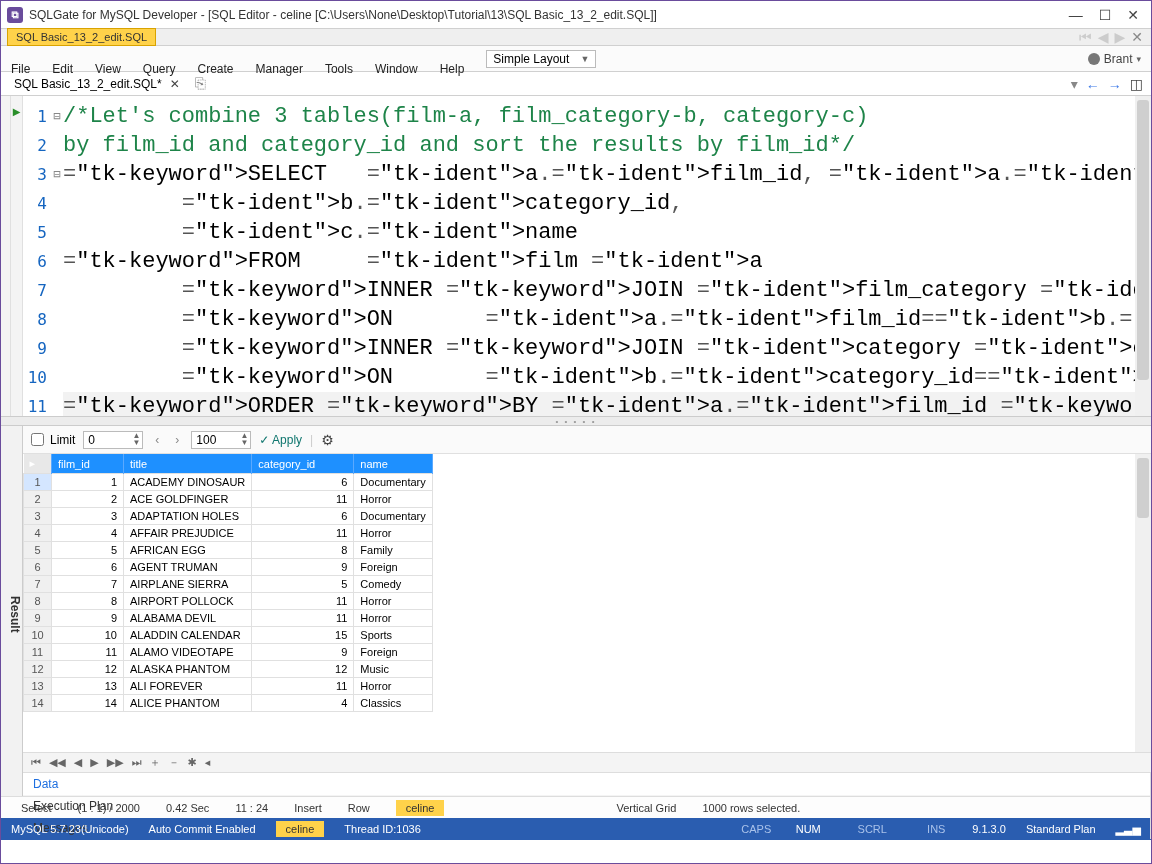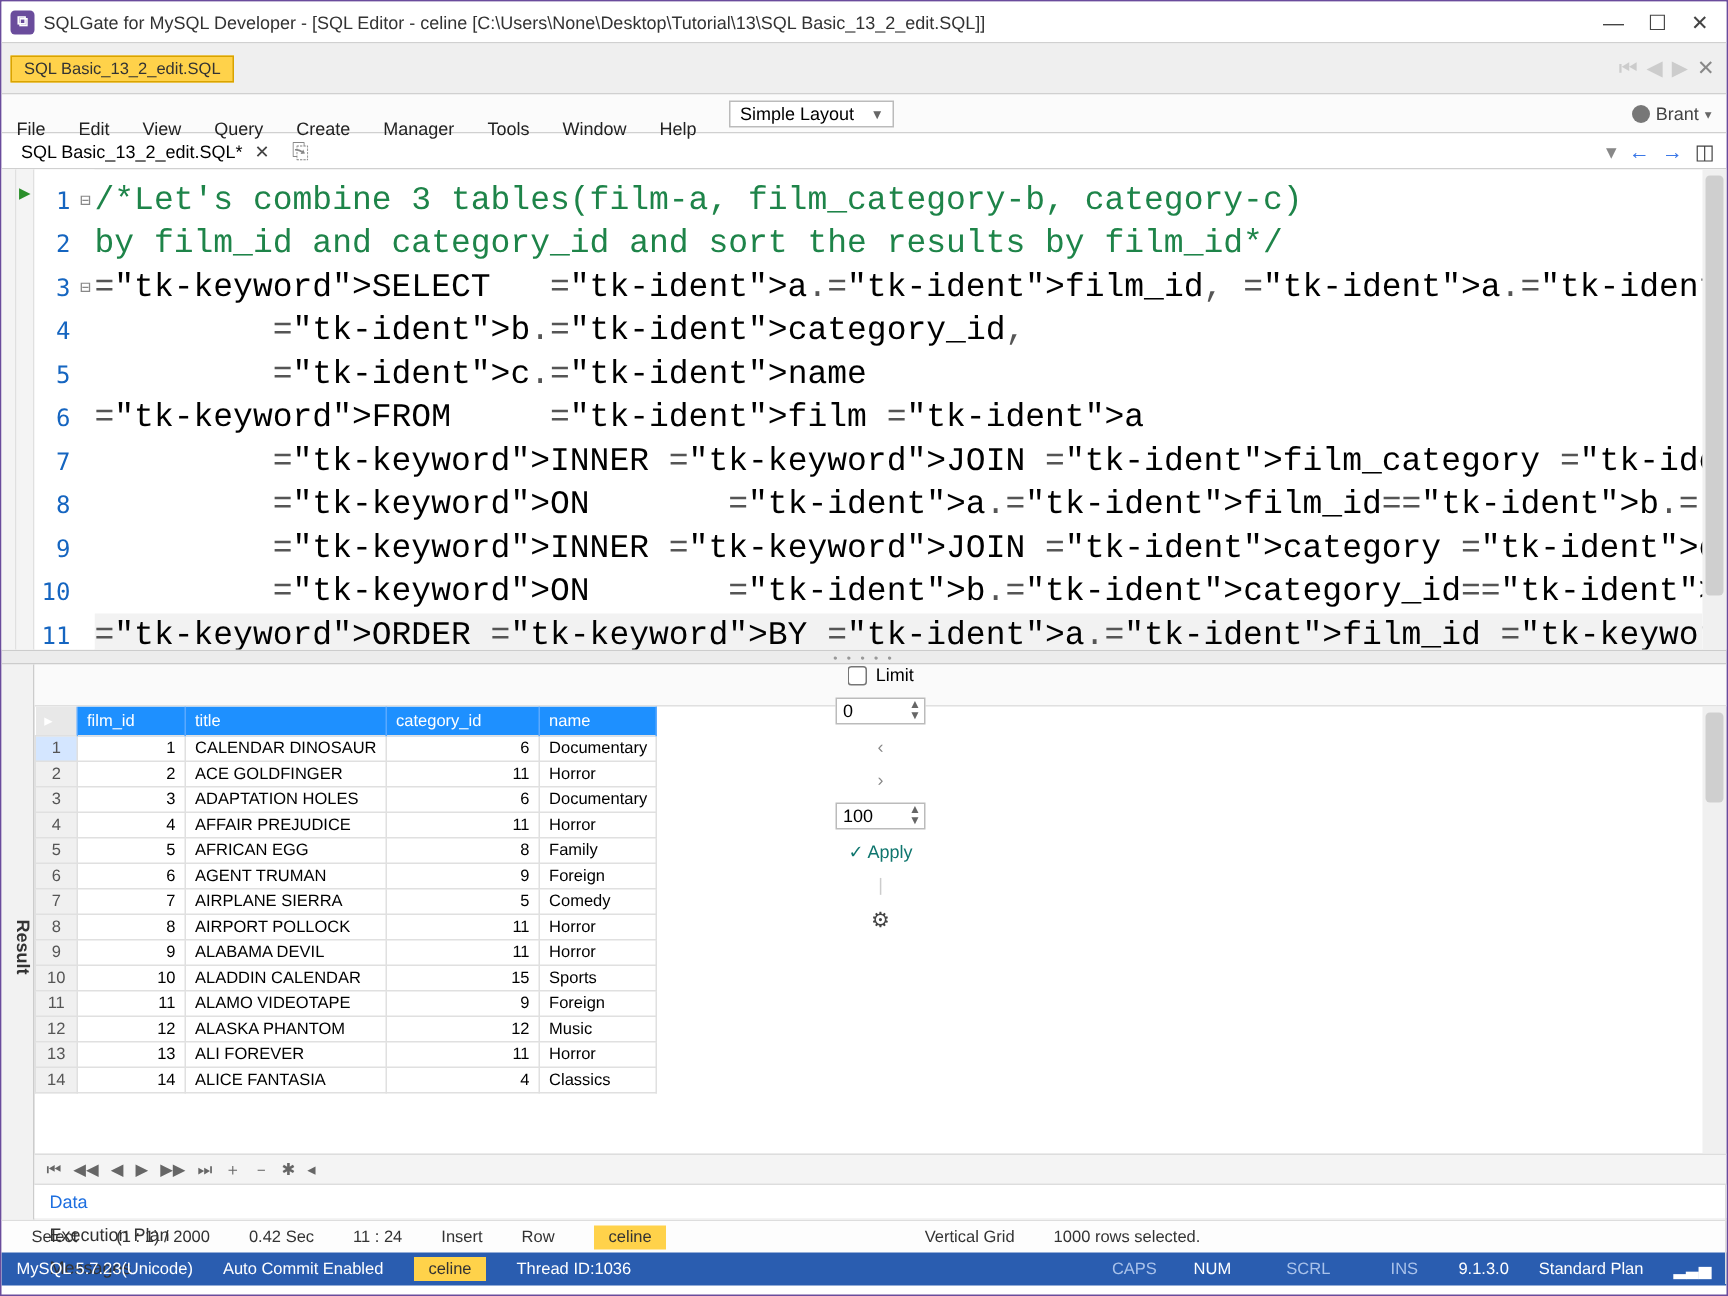--- a/index.html
+++ b/index.html
@@ -4,21 +4,21 @@
 <style>
   * { margin: 0; padding: 0; box-sizing: border-box; }
   body { font-family: "Segoe UI", Tahoma, sans-serif; font-size: 12px; background: #ffffff; width: 1152px; height: 864px; overflow: hidden; border: 1px solid #6a4c9c; }
   
   .titlebar { height: 28px; background: #ffffff; display: flex; align-items: center; padding: 0 6px; border-bottom: 1px solid #d0d0d0; }
   .titlebar .app-icon { width: 16px; height: 16px; background: #6a4c9c; border-radius: 3px; margin-right: 6px; display: flex; align-items: center; justify-content: center; color: #fff; font-size: 10px; font-weight: bold; }
   .titlebar .title { flex: 1; color: #333; font-size: 12px; white-space: nowrap; overflow: hidden; }
   .titlebar .win-btns { display: flex; gap: 16px; padding-right: 6px; }
   .titlebar .win-btns span { font-size: 14px; color: #444; cursor: pointer; }
   
-  .openfiles { height: 34px; background: #efefef; display: flex; align-items: center; padding-left: 6px; gap: 6px; border-bottom: 1px solid #d0d0d0; }
+  .openfiles { height: 17px; background: #efefef; display: flex; align-items: center; padding-left: 6px; gap: 6px; border-bottom: 1px solid #d0d0d0; }
   .openfiles .file-chip { background: #ffd24a; border: 1px solid #d9a300; padding: 2px 8px; font-size: 11px; color: #333; }
   .openfiles .nav-arrows { margin-left: auto; display: flex; gap: 6px; padding-right: 8px; color: #888; font-size: 14px; }
   
   .menubar { height: 26px; display: flex; align-items: center; padding: 0 10px; gap: 22px; border-bottom: 1px solid #d0d0d0; background: #fbfbfb; }
   .menubar .menus { display: flex; gap: 22px; margin-top: 20px; }
   .menubar .menu-item { color: #222; cursor: pointer; }
   .menubar .layout-select { border: 1px solid #bbb; padding: 1px 6px; width: 110px; display: flex; justify-content: space-between; align-items: center; background: #fff; cursor: pointer; }
   .menubar .user { margin-left: auto; display: flex; align-items: center; gap: 4px; color: #444; cursor: pointer; }
   .menubar .user .avatar { width: 12px; height: 12px; background: #777; border-radius: 50%; }
   
@@ -41,21 +41,21 @@
   .editor-area .scrollbar-v { width: 16px; background: #f0f0f0; position: relative; }
   .editor-area .scrollbar-v .thumb { position: absolute; top: 4px; left: 2px; right: 2px; height: 280px; background: #cfcfcf; border-radius: 3px; }
   .tk-comment { color: #1e8449; }
   .tk-op      { color: #555; }
   
   .hsplit { height: 10px; background: #ececec; border-top: 1px solid #ccc; border-bottom: 1px solid #ccc; display: flex; align-items: center; justify-content: center; color: #999; font-size: 8px; letter-spacing: 2px; cursor: row-resize; }
   
   .result { height: 370px; display: flex; }
   .result .vtab { width: 22px; background: #f2f2f2; border-right: 1px solid #ccc; writing-mode: vertical-rl; text-align: center; padding-top: 6px; font-weight: bold; color: #333; }
   .result .body { flex: 1; display: flex; flex-direction: column; }
-  .result .toolbar { height: 28px; display: flex; align-items: center; gap: 8px; padding: 0 8px; border-bottom: 1px solid #e0e0e0; background: #fafafa; flex-direction: column; }
+  .result .toolbar { height: 28px; display: flex; align-items: center; gap: 8px; padding: 0 8px; border-bottom: 1px solid #e0e0e0; background: #fafafa; }
   .result .toolbar .limit-box { display: flex; align-items: center; gap: 4px; }
   .result .toolbar input[type=checkbox] { margin-right: 2px; }
   .result .toolbar .spin { border: 1px solid #bbb; padding: 1px 20px 1px 4px; background: #fff; position: relative; width: 60px; }
   .result .toolbar .spin .arrows { position: absolute; right: 2px; top: 0; font-size: 8px; line-height: 7px; color: #666; }
   .result .toolbar .nav { color: #888; padding: 0 4px; cursor: pointer; }
   .result .toolbar .apply { color: #0f766e; cursor: pointer; }
   .result .toolbar .gear { color: #444; font-size: 14px; cursor: pointer; }
   .result .caption { padding: 4px 8px; color: #333; font-size: 11px; border-bottom: 1px solid #e0e0e0; }
   .result .grid-wrap { flex: 1; overflow: hidden; display: flex; }
   .result table { border-collapse: collapse; font-size: 11px; }
@@ -215,21 +215,21 @@
               <th class="col-film-id">film_id</th>
               <th class="col-title">title</th>
               <th class="col-category-id">category_id</th>
               <th class="col-name">name</th>
             </tr>
           </thead>
           <tbody id="grid-body">
               <tr class="sel">
                 <td class="rownum">1</td>
                 <td class="num">1</td>
-                <td>CALENDAR DINOSAUR</td>
+                <td>ACADEMY DINOSAUR</td>
                 <td class="num">6</td>
                 <td>Documentary</td>
               </tr>
               <tr>
                 <td class="rownum">2</td>
                 <td class="num">2</td>
                 <td>ACE GOLDFINGER</td>
                 <td class="num">11</td>
                 <td>Horror</td>
               </tr>
@@ -306,21 +306,21 @@
               <tr>
                 <td class="rownum">13</td>
                 <td class="num">13</td>
                 <td>ALI FOREVER</td>
                 <td class="num">11</td>
                 <td>Horror</td>
               </tr>
               <tr>
                 <td class="rownum">14</td>
                 <td class="num">14</td>
-                <td>ALICE FANTASIA</td>
+                <td>ALICE PHANTOM</td>
                 <td class="num">4</td>
                 <td>Classics</td>
               </tr>
             </tbody>
         </table>
       </div>
       <div style="flex:1"></div>
       <div class="grid-vscroll">
           <div class="thumb"></div>
         </div>

